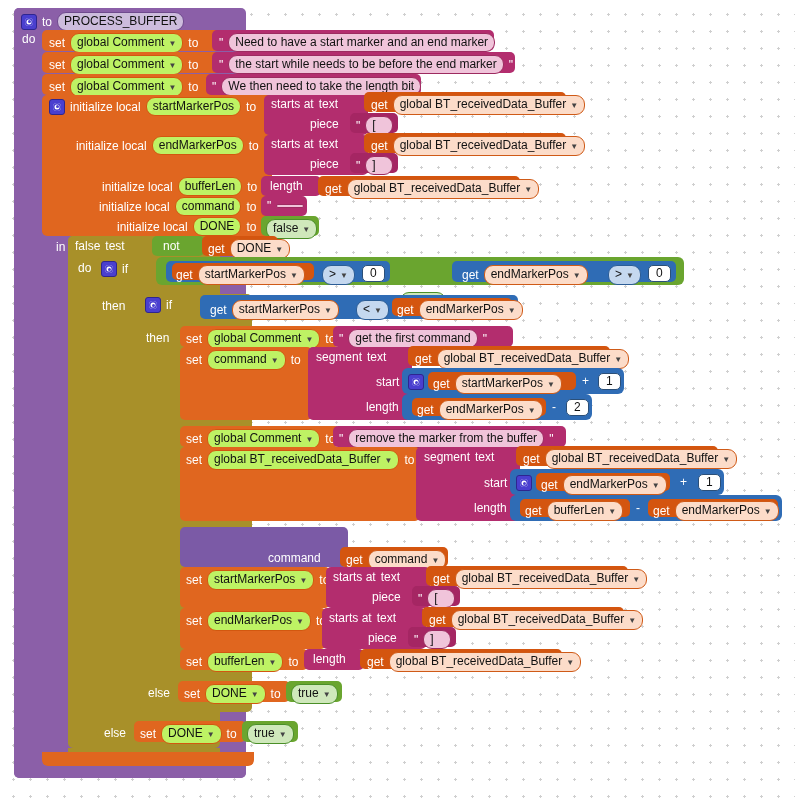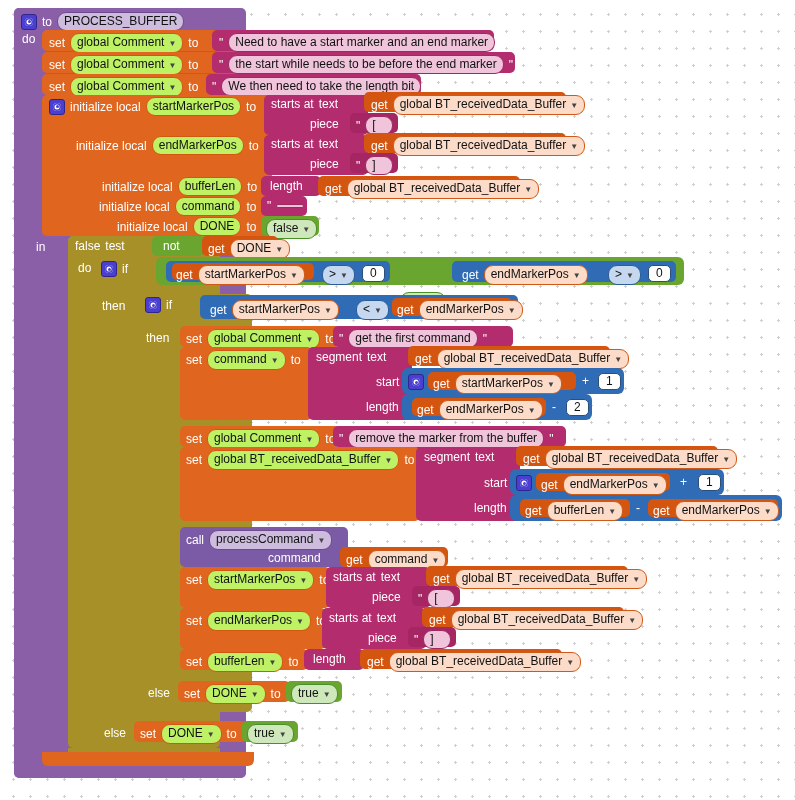--- a/index.html
+++ b/index.html
@@ -200,21 +200,21 @@
     <span class="lbl">"</span>
     <span class="fld fld-text"></span>
     <span class="lbl">"</span>
   </div>
 
   <div class="blk c-green rnd" style="left:261px;top:216px;width:58px;height:20px;"></div>
   <div class="row" style="left:266px;top:219px;">
     <span class="fld fld-green"><span>false</span><span class="caret">▼</span></span>
   </div>
 
-  <div class="lbl" style="position:absolute;left:36px;top:240px;">in</div>
+  <div class="lbl" style="position:absolute;left:56px;top:240px;">in</div>
   <div class="blk c-olive rnd" style="left:68px;top:236px;width:152px;height:512px;"></div>
   <div class="blk c-olive" style="left:68px;top:236px;width:152px;height:20px;border-radius:5px 5px 0 0;"></div>
   <div class="row" style="left:75px;top:239px;">
     <span class="lbl">false</span>
     <span class="lbl">test</span>
   </div>
   <div class="lbl" style="position:absolute;left:78px;top:261px;">do</div>
 
   <div class="blk c-green rnd" style="left:152px;top:236px;width:52px;height:20px;"></div>
   <div class="lbl" style="position:absolute;left:163px;top:239px;">not</div>
@@ -398,24 +398,20 @@
     <span class="fld fld-orange-l"><span>bufferLen</span><span class="caret">▼</span></span>
   </div>
   <div class="lbl" style="position:absolute;left:636px;top:501px;">-</div>
   <div class="blk c-orange-d rnd" style="left:648px;top:499px;width:130px;height:18px;"></div>
   <div class="row" style="left:653px;top:501px;">
     <span class="lbl">get</span>
     <span class="fld fld-orange-l"><span>endMarkerPos</span><span class="caret">▼</span></span>
   </div>
 
   <div class="blk c-callpurple rnd" style="left:180px;top:527px;width:168px;height:40px;"></div>
-  <div class="row" style="left:186px;top:530px;">
-    <span class="lbl">call</span>
-    <span class="fld fld-purple"><span>processCommand</span><span class="caret">▼</span></span>
-  </div>
   <div class="lbl" style="position:absolute;left:268px;top:551px;">command</div>
   <div class="blk c-orange-d rnd" style="left:340px;top:547px;width:108px;height:20px;"></div>
   <div class="row" style="left:346px;top:550px;">
     <span class="lbl">get</span>
     <span class="fld fld-orange-l"><span>command</span><span class="caret">▼</span></span>
   </div>
 
   <div class="blk c-orange rnd" style="left:180px;top:567px;width:150px;height:41px;"></div>
   <div class="row" style="left:186px;top:570px;">
     <span class="lbl">set</span>

